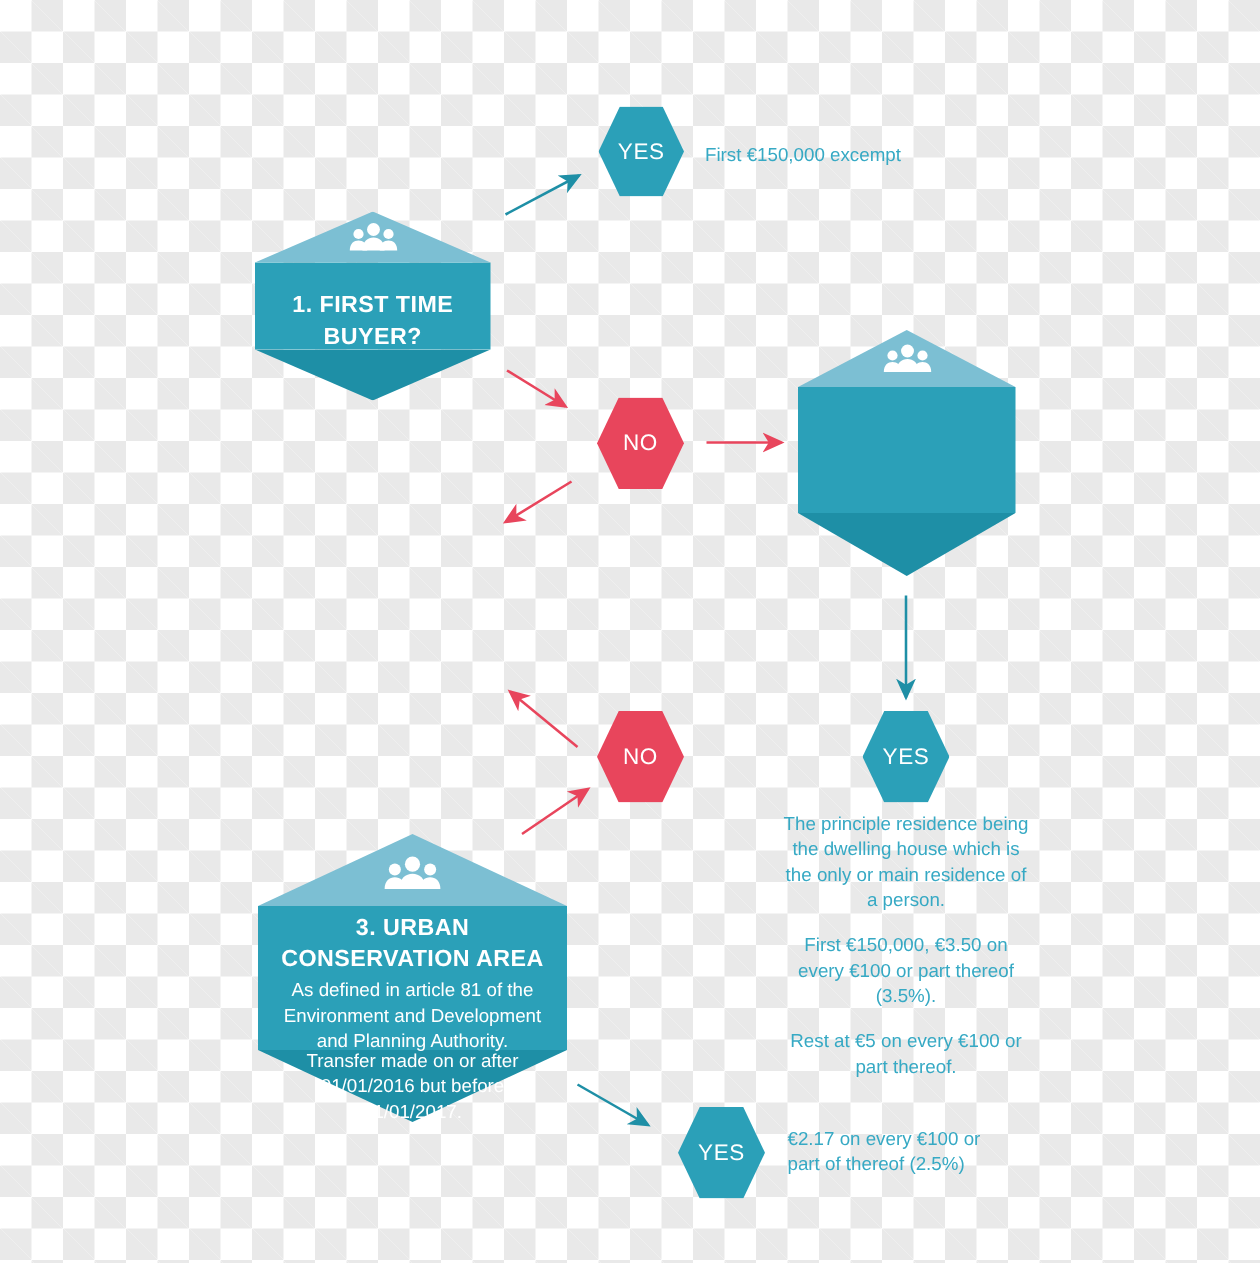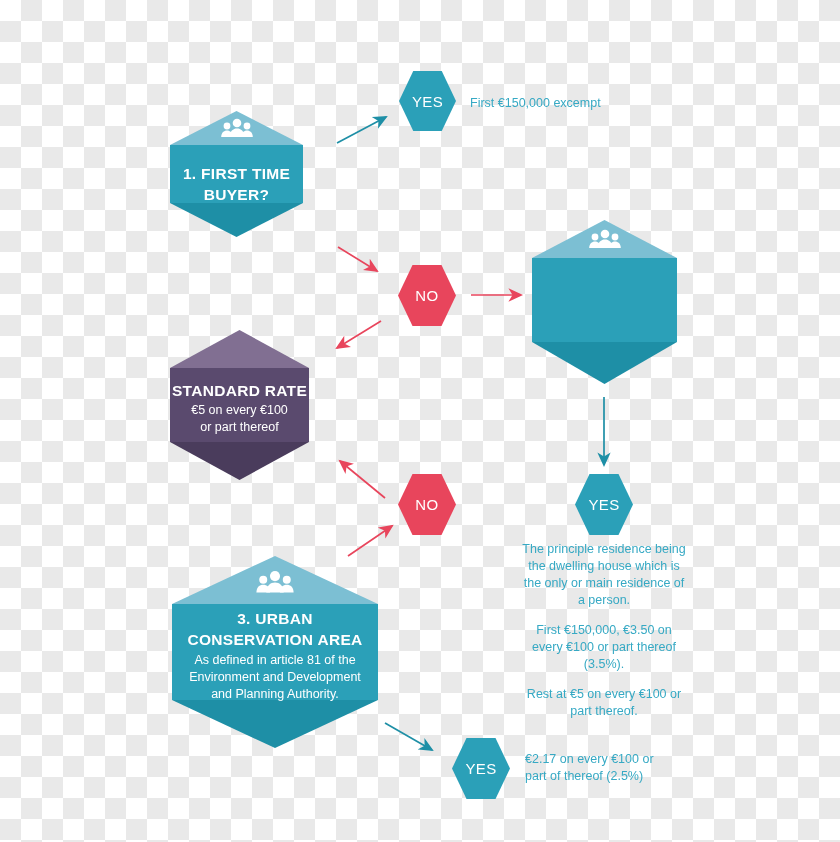--- a/index.html
+++ b/index.html
@@ -135,21 +135,21 @@
 
     <line x1="604" y1="397" x2="604" y2="465" stroke="#1E8FA6" stroke-width="1.7" marker-end="url(#ah-teal)"></line>
 
     <line x1="385" y1="498" x2="340" y2="461" stroke="#E8455C" stroke-width="1.7" marker-end="url(#ah-red)"></line>
 
     <line x1="348" y1="556" x2="392" y2="526" stroke="#E8455C" stroke-width="1.7" marker-end="url(#ah-red)"></line>
 
     <line x1="385" y1="723" x2="432" y2="750" stroke="#1E8FA6" stroke-width="1.7" marker-end="url(#ah-teal)"></line>
   </svg>
 
-  <div class="hex" style="left:170px; top:111px; width:133px; height:126px;">
+  <div class="hex" style="left:170px; top:141px; width:157px; height:126px;">
     <div class="cap" style="height:34px; background:#7CBFD3;"></div>
     <div class="body" style="top:34px; height:58px; background:#2BA0B8;"></div>
     <div class="foot" style="height:34px; background:#1E8FA6;"></div>
     <div class="people" style="top:7px;">
       <svg width="34" height="20" viewBox="0 0 34 20">
         <circle cx="7" cy="8" r="3.4" fill="#ffffff"></circle>
         <path d="M1.2 19 C1.2 14.4 4 12.4 7 12.4 C10 12.4 12.8 14.4 12.8 19 Z" fill="#ffffff"></path>
         <circle cx="27" cy="8" r="3.4" fill="#ffffff"></circle>
         <path d="M21.2 19 C21.2 14.4 24 12.4 27 12.4 C30 12.4 32.8 14.4 32.8 19 Z" fill="#ffffff"></path>
         <circle cx="17" cy="5" r="4.3" fill="#ffffff"></circle>
@@ -168,44 +168,38 @@
         <circle cx="7" cy="8" r="3.4" fill="#ffffff"></circle>
         <path d="M1.2 19 C1.2 14.4 4 12.4 7 12.4 C10 12.4 12.8 14.4 12.8 19 Z" fill="#ffffff"></path>
         <circle cx="27" cy="8" r="3.4" fill="#ffffff"></circle>
         <path d="M21.2 19 C21.2 14.4 24 12.4 27 12.4 C30 12.4 32.8 14.4 32.8 19 Z" fill="#ffffff"></path>
         <circle cx="17" cy="5" r="4.3" fill="#ffffff"></circle>
         <path d="M9.6 19 C9.6 13 13.2 10.4 17 10.4 C20.8 10.4 24.4 13 24.4 19 Z" fill="#ffffff"></path>
       </svg>
     </div>
   </div>
 
-  <div class="hex" style="left:170px; top:330px; width:139px; height:150px;">
-    <div class="cap" style="height:38px; background:#816F92;"></div>
-    <div class="body" style="top:38px; height:74px; background:#5A4A6E;"></div>
-    <div class="foot" style="height:38px; background:#4A3C5C;"></div>
-    <div class="label title" style="top:50px;">STANDARD RATE</div>
-    <div class="label sub" style="top:72px; padding:0 14px;">€5 on every €100 or part thereof</div>
-  </div>
 
   <div class="hex" style="left:172px; top:556px; width:206px; height:192px;">
     <div class="cap" style="height:48px; background:#7CBFD3;"></div>
     <div class="body" style="top:48px; height:96px; background:#2BA0B8;"></div>
     <div class="foot" style="height:48px; background:#1E8FA6;"></div>
     <div class="people" style="top:14px;">
       <svg width="40" height="24" viewBox="0 0 34 20">
         <circle cx="7" cy="8" r="3.4" fill="#ffffff"></circle>
         <path d="M1.2 19 C1.2 14.4 4 12.4 7 12.4 C10 12.4 12.8 14.4 12.8 19 Z" fill="#ffffff"></path>
         <circle cx="27" cy="8" r="3.4" fill="#ffffff"></circle>
         <path d="M21.2 19 C21.2 14.4 24 12.4 27 12.4 C30 12.4 32.8 14.4 32.8 19 Z" fill="#ffffff"></path>
         <circle cx="17" cy="5" r="4.3" fill="#ffffff"></circle>
         <path d="M9.6 19 C9.6 13 13.2 10.4 17 10.4 C20.8 10.4 24.4 13 24.4 19 Z" fill="#ffffff"></path>
       </svg>
     </div>
     <div class="label title" style="top:52px; padding:0 0;">3. URBAN CONSERVATION AREA</div>
     <div class="label sub" style="top:96px; padding:0 6px;">As defined in article 81 of the Environment and Development and Planning Authority.</div>
+    <div class="label sub" style="top:143px; padding:0 22px;">Transfer made on or after 01/01/2016 but before 01/01/2017.</div>
   </div>
 
   <div class="minihex" style="left:399px; top:71px; width:57px; height:60px; background:#2BA0B8;">
     <span>YES</span>
   </div>
 
   <div class="minihex" style="left:398px; top:265px; width:58px; height:61px; background:#E8455C;">
     <span>NO</span>
   </div>
 

